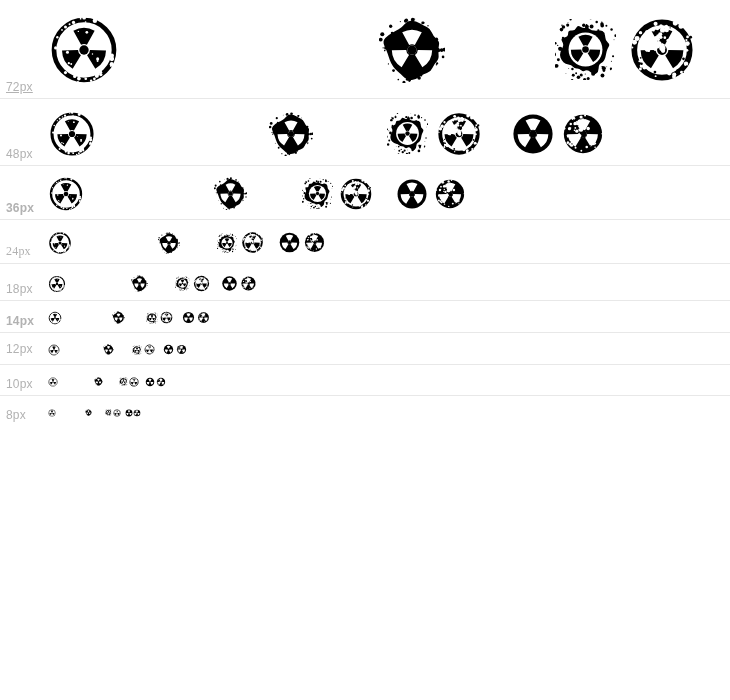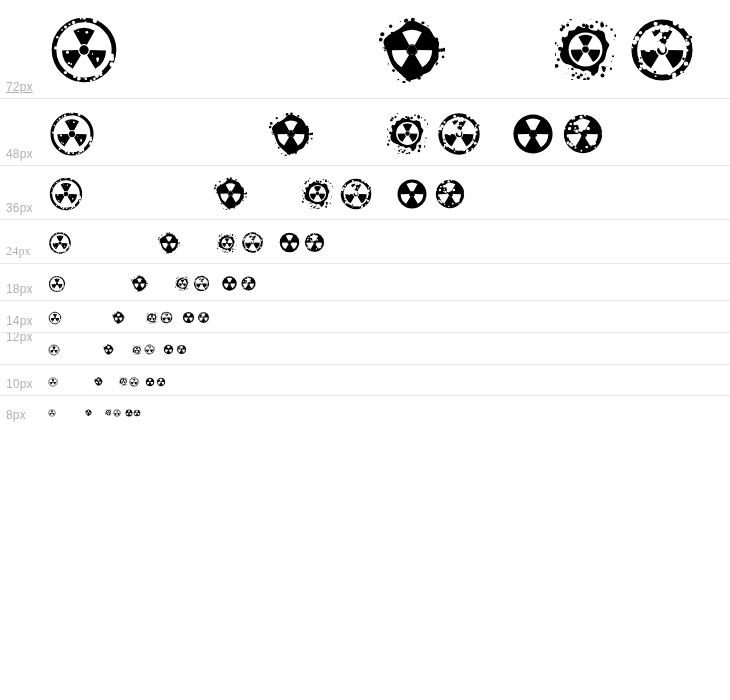--- a/index.html
+++ b/index.html
@@ -579,21 +579,21 @@
               <circle cx="16.93" cy="72.83" r="1.08" fill="#000"></circle>
               <circle cx="27.61" cy="17.01" r="1.39" fill="#000"></circle>
               <circle cx="67.95" cy="77.81" r="1.58" fill="#000"></circle>
               <circle cx="29.19" cy="15.41" r="1.15" fill="#000"></circle>
               <circle cx="35.88" cy="18.18" r="1.82" fill="#000"></circle>
               <circle cx="15.47" cy="48.33" r="2.01" fill="#000"></circle>
               <circle cx="19.27" cy="68.27" r="1.89" fill="#000"></circle>
             </svg></span></span></div>
     </div>
     <div class="size-row" style="height: 54px;">
-      <div class="row-label" style="bottom: 4px;">36px</div>
+      <div class="row-label" style="bottom: 4px; font-weight: bold;">36px</div>
       <div class="glyph-strip"><span class="glyph" style="width: 166px; height: 54px; line-height: 54px;"><span style="display: inline-block; width: 36px; height: 36px; vertical-align: middle;"><svg width="36" height="36" viewBox="-4 -4 108 108" xmlns="http://www.w3.org/2000/svg" shape-rendering="geometricPrecision">
               <circle cx="50" cy="50" r="45" fill="none" stroke="#000" stroke-width="7"></circle>
               <path d="M45.64,42.13 L34.00,21.14 A33,33 0 0 1 66.00,21.14 L54.36,42.13 A9,9 0 0 0 45.64,42.13 Z M59.00,50.16 L82.99,50.58 A33,33 0 0 1 67.00,78.29 L54.64,57.71 A9,9 0 0 0 59.00,50.16 Z M45.36,57.71 L33.00,78.29 A33,33 0 0 1 17.01,50.58 L41.00,50.16 A9,9 0 0 0 45.36,57.71 Z " fill="#000"></path>
               <circle cx="50" cy="50" r="7.0200000000000005" fill="#000"></circle>
               <circle cx="52.62" cy="93.13" r="1.97" fill="#fff"></circle>
               <circle cx="91.62" cy="71.22" r="3.06" fill="#fff"></circle>
               <circle cx="90.21" cy="73.83" r="1.43" fill="#fff"></circle>
               <circle cx="60.69" cy="96.08" r="1.80" fill="#fff"></circle>
               <circle cx="22.20" cy="83.90" r="2.34" fill="#fff"></circle>
               <circle cx="22.25" cy="15.67" r="2.25" fill="#fff"></circle>
@@ -1484,21 +1484,21 @@
               <circle cx="24.24" cy="73.28" r="1.39" fill="#000"></circle>
               <circle cx="16.93" cy="72.83" r="1.08" fill="#000"></circle>
               <circle cx="27.61" cy="17.01" r="1.39" fill="#000"></circle>
               <circle cx="67.95" cy="77.81" r="1.58" fill="#000"></circle>
               <circle cx="29.19" cy="15.41" r="1.15" fill="#000"></circle>
               <circle cx="35.88" cy="18.18" r="1.82" fill="#000"></circle>
               <circle cx="15.47" cy="48.33" r="2.01" fill="#000"></circle>
               <circle cx="19.27" cy="68.27" r="1.89" fill="#000"></circle>
             </svg></span></span></div>
     </div>
-    <div class="size-row" style="height: 32px;">
+    <div class="size-row" style="height: 32px; font-weight: bold;">
       <div class="row-label" style="bottom: 4px;">14px</div>
       <div class="glyph-strip"><span class="glyph" style="width: 64px; height: 32px; line-height: 32px;"><span style="display: inline-block; width: 14px; height: 14px; vertical-align: middle;"><svg width="14" height="14" viewBox="-4 -4 108 108" xmlns="http://www.w3.org/2000/svg" shape-rendering="geometricPrecision">
               <circle cx="50" cy="50" r="45" fill="none" stroke="#000" stroke-width="7"></circle>
               <path d="M45.64,42.13 L34.00,21.14 A33,33 0 0 1 66.00,21.14 L54.36,42.13 A9,9 0 0 0 45.64,42.13 Z M59.00,50.16 L82.99,50.58 A33,33 0 0 1 67.00,78.29 L54.64,57.71 A9,9 0 0 0 59.00,50.16 Z M45.36,57.71 L33.00,78.29 A33,33 0 0 1 17.01,50.58 L41.00,50.16 A9,9 0 0 0 45.36,57.71 Z " fill="#000"></path>
               <circle cx="50" cy="50" r="7.0200000000000005" fill="#000"></circle>
               <circle cx="52.62" cy="93.13" r="1.97" fill="#fff"></circle>
               <circle cx="91.62" cy="71.22" r="3.06" fill="#fff"></circle>
               <circle cx="90.21" cy="73.83" r="1.43" fill="#fff"></circle>
               <circle cx="60.69" cy="96.08" r="1.80" fill="#fff"></circle>
               <circle cx="22.20" cy="83.90" r="2.34" fill="#fff"></circle>
@@ -1787,21 +1787,21 @@
               <circle cx="16.93" cy="72.83" r="1.08" fill="#000"></circle>
               <circle cx="27.61" cy="17.01" r="1.39" fill="#000"></circle>
               <circle cx="67.95" cy="77.81" r="1.58" fill="#000"></circle>
               <circle cx="29.19" cy="15.41" r="1.15" fill="#000"></circle>
               <circle cx="35.88" cy="18.18" r="1.82" fill="#000"></circle>
               <circle cx="15.47" cy="48.33" r="2.01" fill="#000"></circle>
               <circle cx="19.27" cy="68.27" r="1.89" fill="#000"></circle>
             </svg></span></span></div>
     </div>
     <div class="size-row" style="height: 32px;">
-      <div class="row-label" style="bottom: 20px;">12px</div>
+      <div class="row-label" style="bottom: 8px;">12px</div>
       <div class="glyph-strip"><span class="glyph" style="width: 55px; height: 32px; line-height: 32px;"><span style="display: inline-block; width: 12px; height: 12px; vertical-align: middle;"><svg width="12" height="12" viewBox="-4 -4 108 108" xmlns="http://www.w3.org/2000/svg" shape-rendering="geometricPrecision">
               <circle cx="50" cy="50" r="45" fill="none" stroke="#000" stroke-width="7"></circle>
               <path d="M45.64,42.13 L34.00,21.14 A33,33 0 0 1 66.00,21.14 L54.36,42.13 A9,9 0 0 0 45.64,42.13 Z M59.00,50.16 L82.99,50.58 A33,33 0 0 1 67.00,78.29 L54.64,57.71 A9,9 0 0 0 59.00,50.16 Z M45.36,57.71 L33.00,78.29 A33,33 0 0 1 17.01,50.58 L41.00,50.16 A9,9 0 0 0 45.36,57.71 Z " fill="#000"></path>
               <circle cx="50" cy="50" r="7.0200000000000005" fill="#000"></circle>
               <circle cx="52.62" cy="93.13" r="1.97" fill="#fff"></circle>
               <circle cx="91.62" cy="71.22" r="3.06" fill="#fff"></circle>
               <circle cx="90.21" cy="73.83" r="1.43" fill="#fff"></circle>
               <circle cx="60.69" cy="96.08" r="1.80" fill="#fff"></circle>
               <circle cx="22.20" cy="83.90" r="2.34" fill="#fff"></circle>
               <circle cx="22.25" cy="15.67" r="2.25" fill="#fff"></circle>

